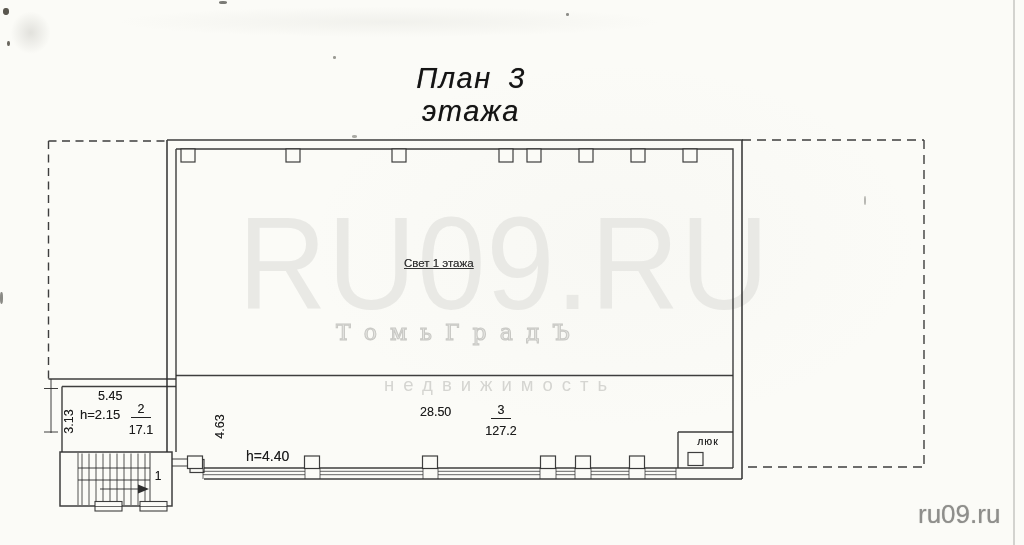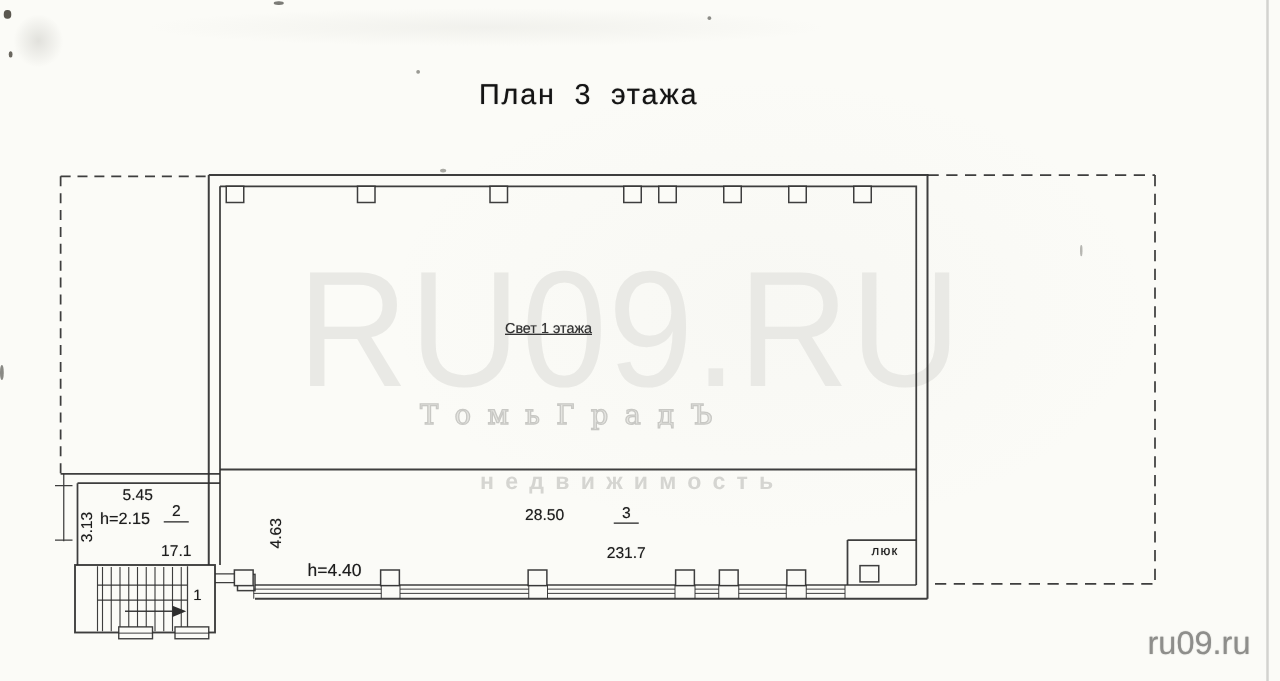--- a/index.html
+++ b/index.html
@@ -15,30 +15,31 @@
   }
   svg.plan{position:absolute;left:0;top:0;z-index:2;filter:blur(.2px);}
   .lbl{
     position:absolute;z-index:3;font-size:12.5px;line-height:1.05;white-space:nowrap;
     color:#1d1d1d;text-shadow:0 0 .6px rgba(25,25,25,.55);
   }
   .ctr{text-align:center;}
   .vert{transform:rotate(-90deg);transform-origin:center;}
   .frac{position:absolute;z-index:3;font-size:12.5px;text-align:center;color:#1d1d1d;text-shadow:0 0 .6px rgba(25,25,25,.5);}
   .frac .top{display:inline-block;border-bottom:1.3px solid #222;padding:0 7px 1px;}
-  .frac .bot{display:block;margin-top:16px;}
+  .frac .bot{display:block;margin-top:5px;}
   .title{
     position:absolute;left:374px;top:62px;width:194px;z-index:3;text-align:center;
-    font-size:23px;letter-spacing:1.5px;word-spacing:7px;color:#141414;
+    font-size:29px;letter-spacing:1.5px;word-spacing:7px;color:#141414;
     text-shadow:0 0 .7px rgba(10,10,10,.6);
+    font-style:italic;
   }
   .wm{position:absolute;z-index:1;white-space:nowrap;}
   .wm-big{left:238px;top:198px;font-size:132px;line-height:1;letter-spacing:1px;font-weight:normal;color:#e9e9e5;transform:scaleX(.93);transform-origin:left top;}
   .wm-brand{left:336px;top:320px;font-family:"DejaVu Serif", serif;font-size:22px;letter-spacing:13px;color:#e4e4e0;-webkit-text-stroke:1px #c8c8c4;}
-  .wm-sub{left:384px;top:374px;font-size:18.5px;letter-spacing:9px;font-weight:700;color:#d5d5d1;}
+  .wm-sub{left:384px;top:374px;font-size:18.5px;letter-spacing:9px;font-weight:400;color:#d5d5d1;}
   .wm-corner{left:918px;top:499px;z-index:3;font-size:26px;color:#8e8e8b;text-shadow:0 0 1px #b0b0ac;}
   .edge{position:absolute;left:1013px;top:0;width:2px;height:545px;background:#c6c6c2;opacity:.75;z-index:1;}
   .sp{position:absolute;z-index:4;border-radius:45%;}
 </style>
 </head>
 <body>
 
 <div class="page">
 
   <div class="wm wm-big">RU09.RU</div>
@@ -122,21 +123,21 @@
   <div class="lbl" style="left:80px;top:408px;font-size:13px;">h=2.15</div>
 
   <div class="lbl vert ctr" style="left:199px;top:420px;width:44px;">4.63</div>
 
   <div class="lbl" style="left:246px;top:449px;font-size:14px;">h=4.40</div>
 
   <div class="lbl" style="left:420px;top:377.5px;margin-top:28px;">28.50</div>
 
   <div class="frac" style="left:480px;top:403px;width:42px;">
     <span class="top">3</span>
-    <span class="bot">231.7</span>
+    <span class="bot">127.2</span>
   </div>
 
   <div class="lbl ctr" style="left:690px;top:436px;width:36px;font-size:10.5px;font-weight:normal;letter-spacing:1px;">люк</div>
 
   <div class="lbl ctr" style="left:151px;top:470px;width:14px;font-size:12px;">1</div>
 
   <div class="wm wm-corner">ru09.ru</div>
 
   <div class="sp" style="left:3px;top:8px;width:6px;height:7px;background:#5a574f;"></div>
   <div class="sp" style="left:7px;top:41px;width:3px;height:5px;background:#6a675f;"></div>

